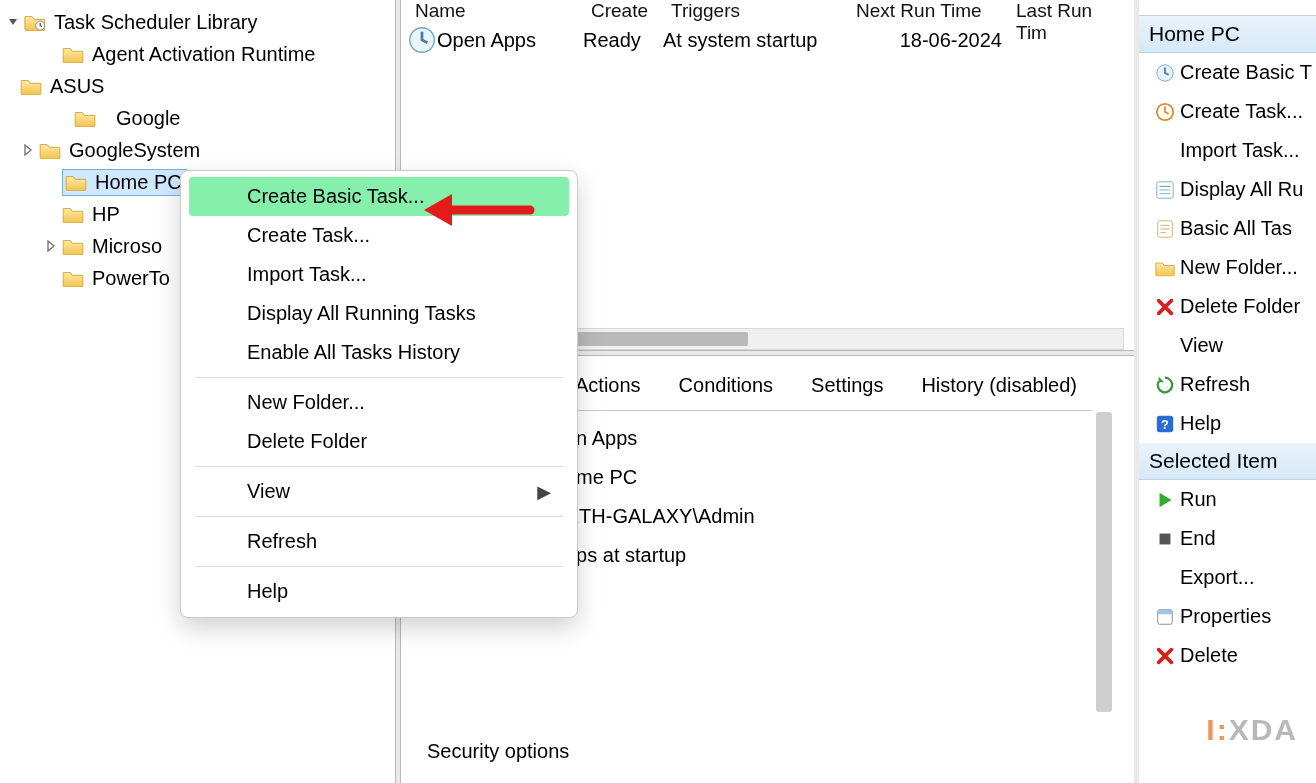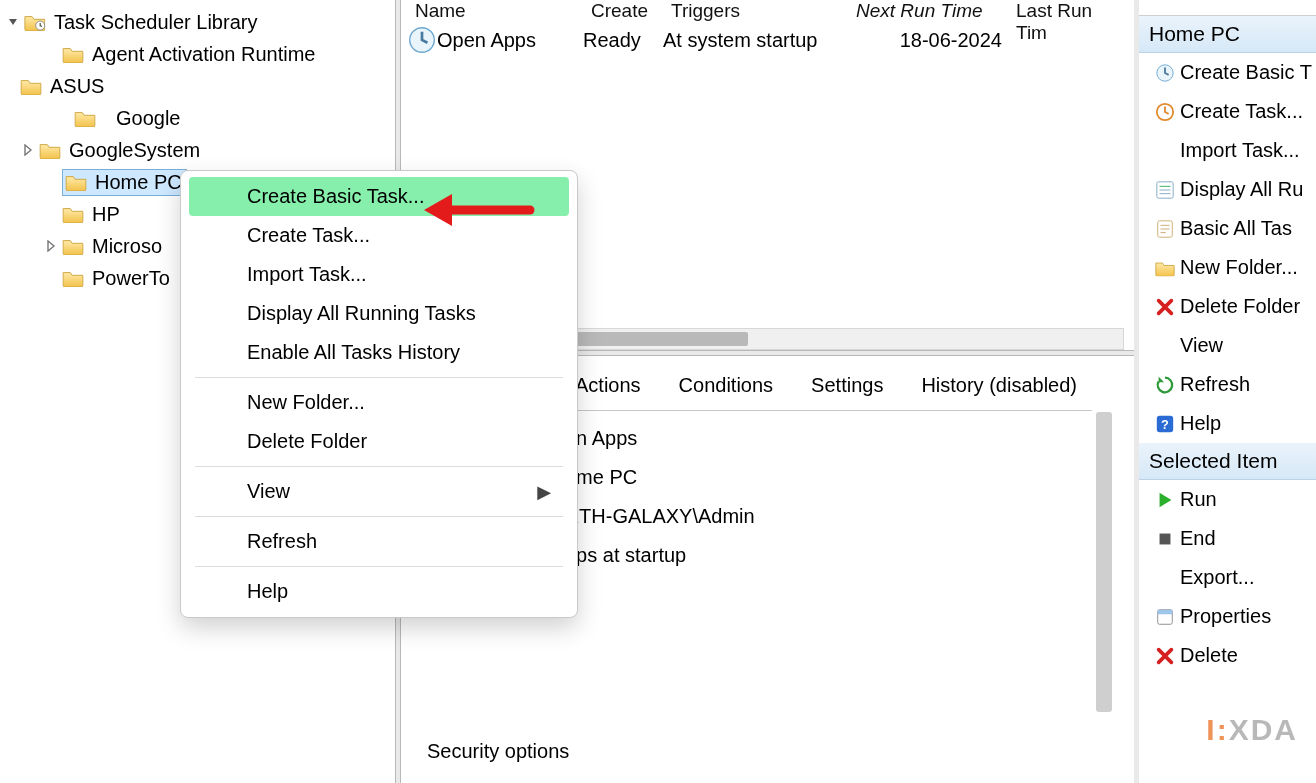--- a/index.html
+++ b/index.html
@@ -18,21 +18,21 @@
 .tree-row.selected .tree-label { }
 
 
 
 
 .mid-panel { position:absolute; left:395px; top:0; width:739px; height:100%; }
 .mid-panel .vdiv { position:absolute; left:0; top:0; width:6px; height:100%; background:#e9e9e9; border-left:1px solid #b8b8b8; border-right:1px solid #b8b8b8;}
 .task-table { position:absolute; left:12px; top:0; right:0; }
 .th-row { display:flex; height:22px; font-size:19px; color:#111;}
 .th-cell { padding:0 8px; text-align:left;}
-.th-name{width:176px;} .th-status{width:80px;} .th-triggers{width:185px;} .th-next{width:160px;font-style:italic;} .th-last{flex:1;}
+.th-name{width:176px;} .th-status{width:80px;} .th-triggers{width:185px;} .th-next{width:160px;} .th-last{flex:1;}
 .td-row { display:flex; height:36px; align-items:center; font-size:20px;}
 .td-row .task-icon{width:30px; display:inline-flex; justify-content:center;}
 .td-name{width:176px; display:flex; align-items:center;} .td-status{width:80px;} .td-triggers{width:185px;} .td-next{width:160px; text-align:right; padding-right:6px;} .td-last{flex:1;}
 
 .hscroll { position:absolute; left:12px; top:328px; right:10px; height:22px; background:#f0f0f0; border:1px solid #d8d8d8;}
 .hscroll .thumb{ position:absolute; left:0; top:3px; height:14px; width:340px; background:#b9b9b9; border-radius:2px;}
 .mid-border{ position:absolute; left:6px; right:0; top:350px; height:6px; background:#e9e9e9; border-top:1px solid #b8b8b8; border-bottom:1px solid #b8b8b8;}
 
 
 .tabs { position:absolute; left:170px; top:370px; display:flex; gap:18px; font-size:20px;}

